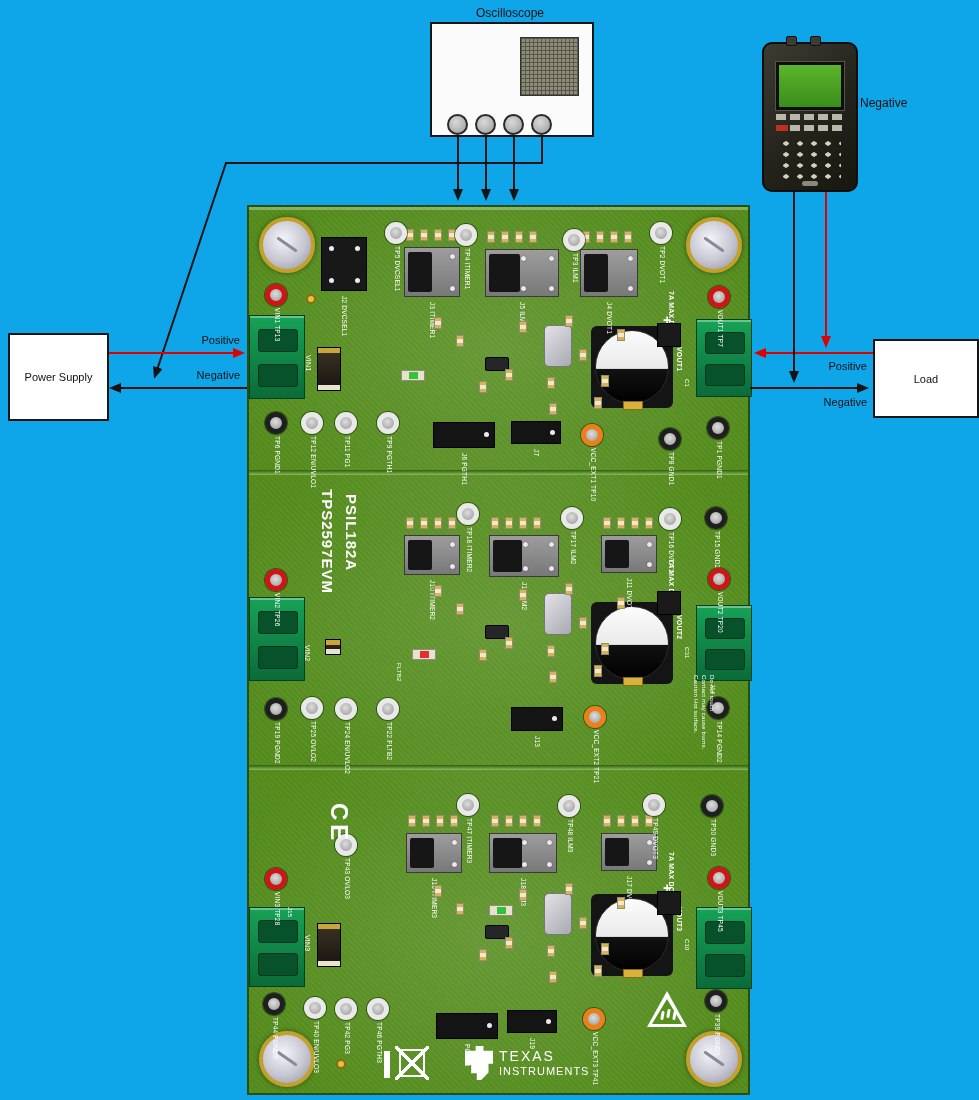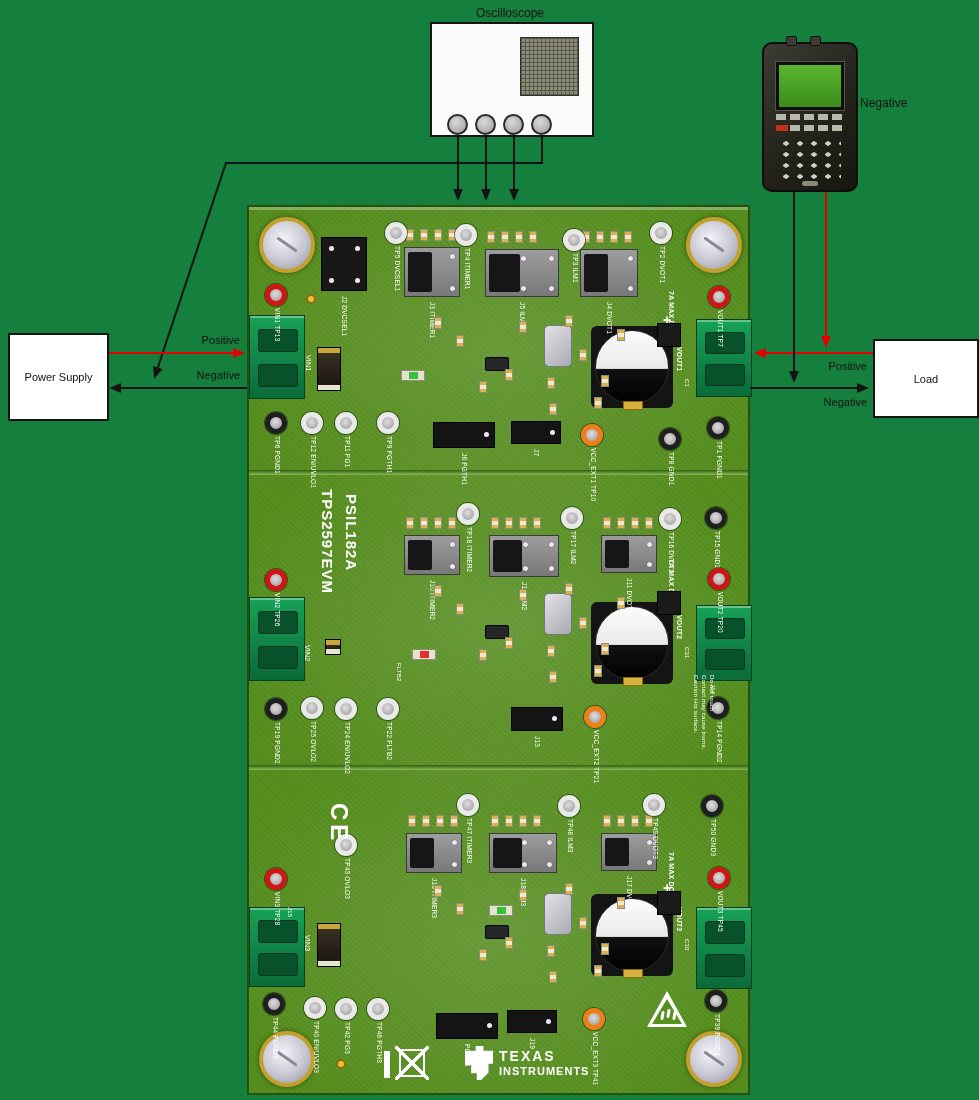--- a/index.html
+++ b/index.html
@@ -1,16 +1,16 @@
 <!DOCTYPE html>
 <html><head>
 <meta charset="utf-8">
 <style>
   html,body{margin:0;padding:0;background:#fff;}
-  .canvas{position:relative;width:979px;height:1100px;background:#15803d;overflow:hidden;
+  .canvas{position:relative;width:979px;height:1100px;background:#0ea5e9;overflow:hidden;
           font-family:"Liberation Sans",sans-serif;}
   .abs{position:absolute;}
 
   
   .eq-label{position:absolute;font-size:12px;color:#111;}
   .scope-title{left:430px;top:6px;width:160px;text-align:center;}
   .vm-title{left:860px;top:96px;}
   .scope{position:absolute;left:430px;top:22px;width:160px;height:111px;border:2px solid #151515;background:#fbfbfb;z-index:10;}
   .scope-screen{position:absolute;right:13px;top:13px;width:57px;height:57px;background:#8e8e78;border:1px solid #333;
     background-image:linear-gradient(#55554a 1px,transparent 1px),linear-gradient(90deg,#55554a 1px,transparent 1px);
@@ -75,21 +75,21 @@
   .led-die{position:absolute;left:7px;top:1px;width:9px;height:7px;}
   .tp{width:22px;height:22px;border-radius:50%;box-sizing:border-box;border:5px solid #e9e9e9;
     background:radial-gradient(circle at 45% 40%,#dedede,#969696);box-shadow:0 0 0 1px rgba(15,35,5,.55);}
   .tp-red{border-color:#cf1515;}
   .tp-orange{border-color:#ee7e18;}
   .tp-black{border-color:#1f1f1f;}
   .vlabel{position:absolute;transform-origin:0 0;transform:rotate(90deg);white-space:nowrap;color:#fff;line-height:1;}
   .ti-logo{display:flex;gap:6px;align-items:center;}
   .ti-bug{width:28px;height:34px;background:#fff;
     clip-path:polygon(38% 0,66% 0,66% 14%,100% 14%,100% 52%,84% 52%,84% 78%,58% 100%,42% 100%,42% 80%,22% 80%,22% 56%,0 56%,0 14%,38% 14%);}
-  .ti-text{color:#fff;font-weight:700;line-height:1.1;}
+  .ti-text{color:#fff;font-weight:400;line-height:1.1;}
   .ti-line1{font-size:14px;letter-spacing:2px;}
   .ti-line2{font-size:11px;letter-spacing:1px;}
   .weee{width:26px;height:28px;border:2px solid #fff;box-sizing:border-box;}
   .weee-x{position:absolute;left:-6px;top:-5px;width:34px;height:34px;
     background:linear-gradient(to top right,transparent 46%,#fff 46% 54%,transparent 54%),
                linear-gradient(to bottom right,transparent 46%,#fff 46% 54%,transparent 54%);}
   .white-bar{background:#fff;}
   .warn{width:40px;height:36px;}
   .warn-outer{position:absolute;left:0;top:0;width:40px;height:36px;background:#fff;
     clip-path:polygon(50% 0,100% 100%,0 100%);}

